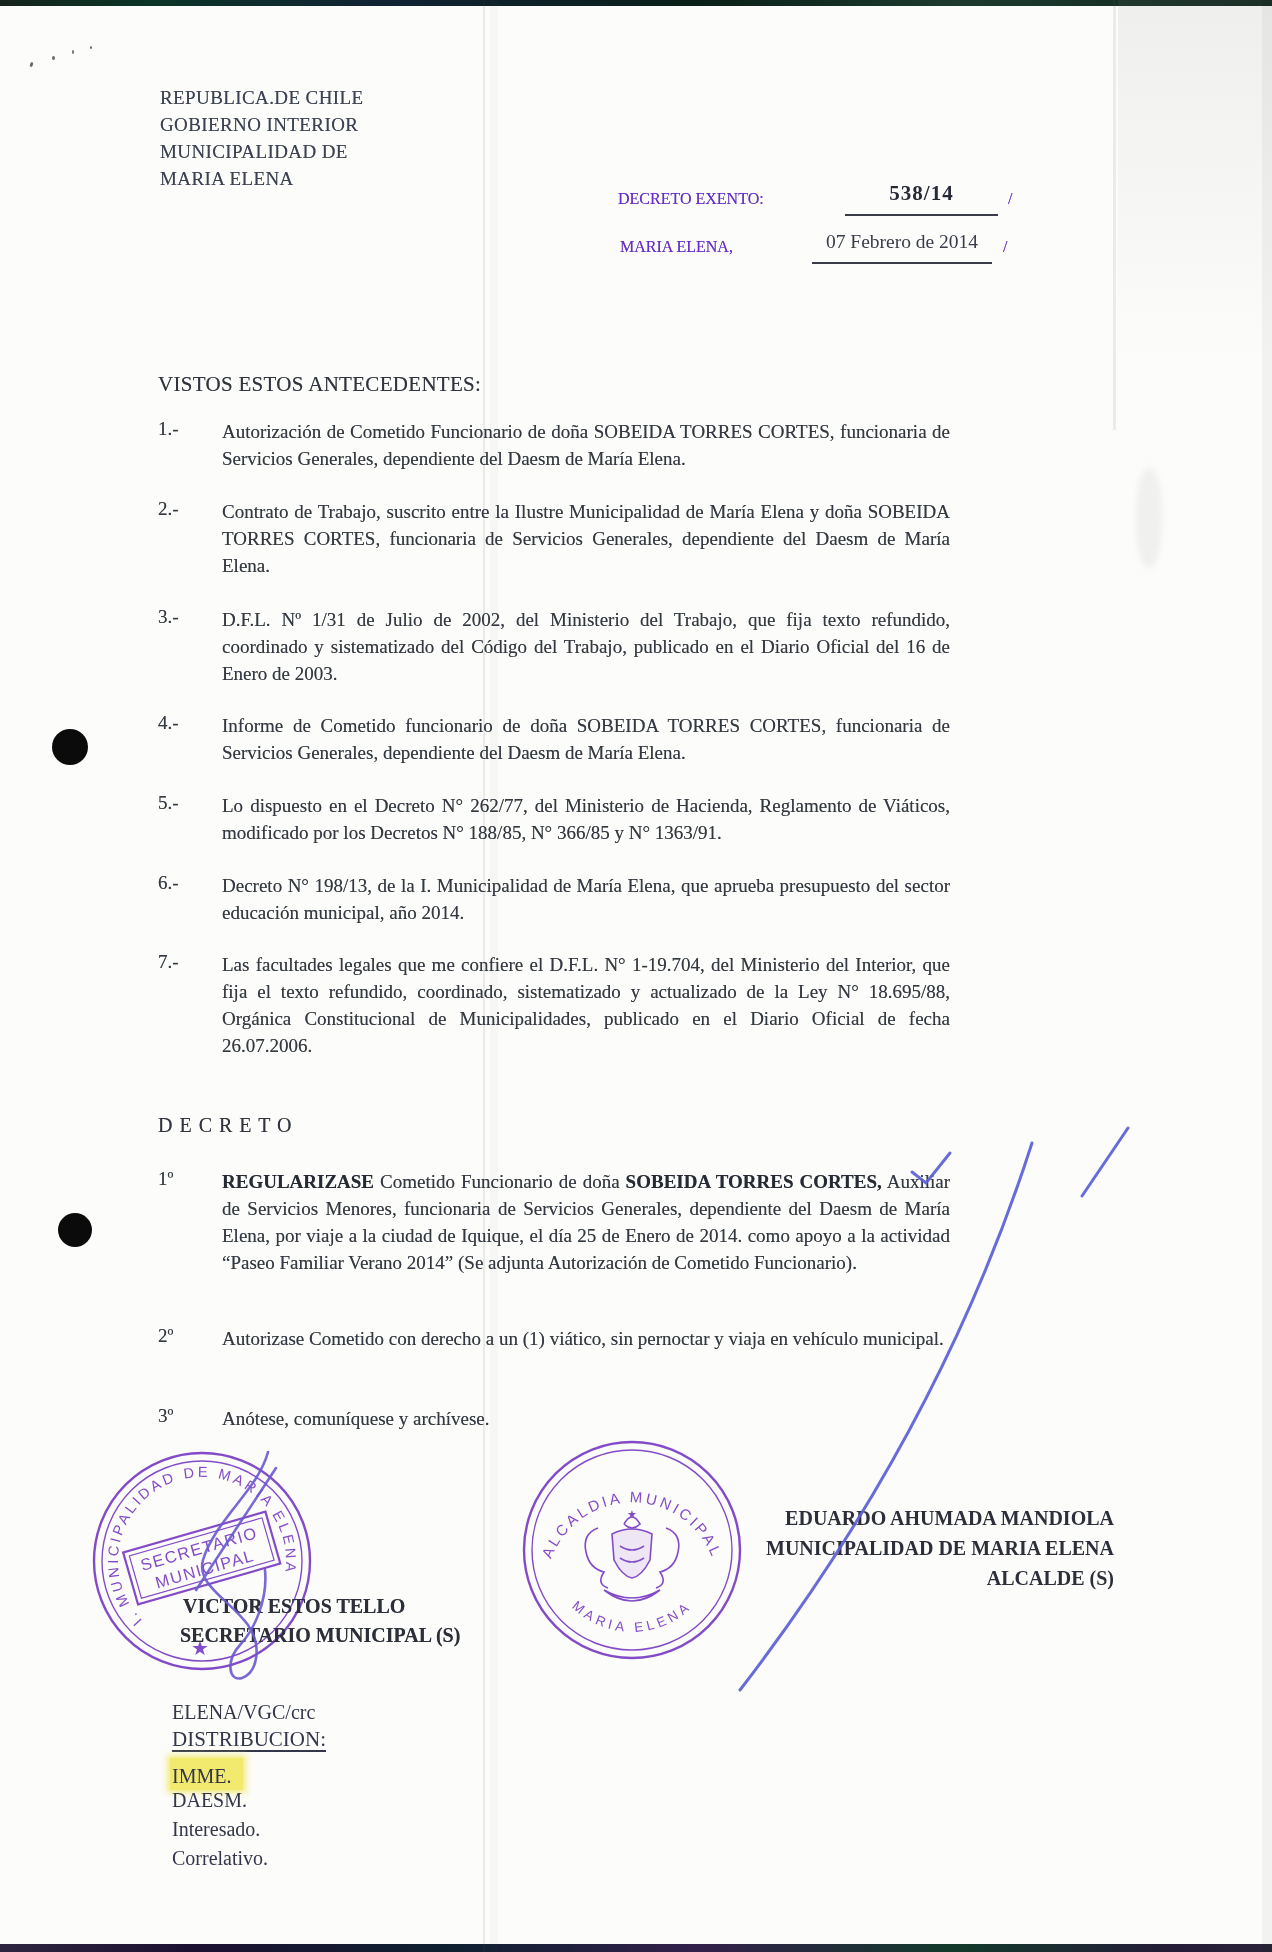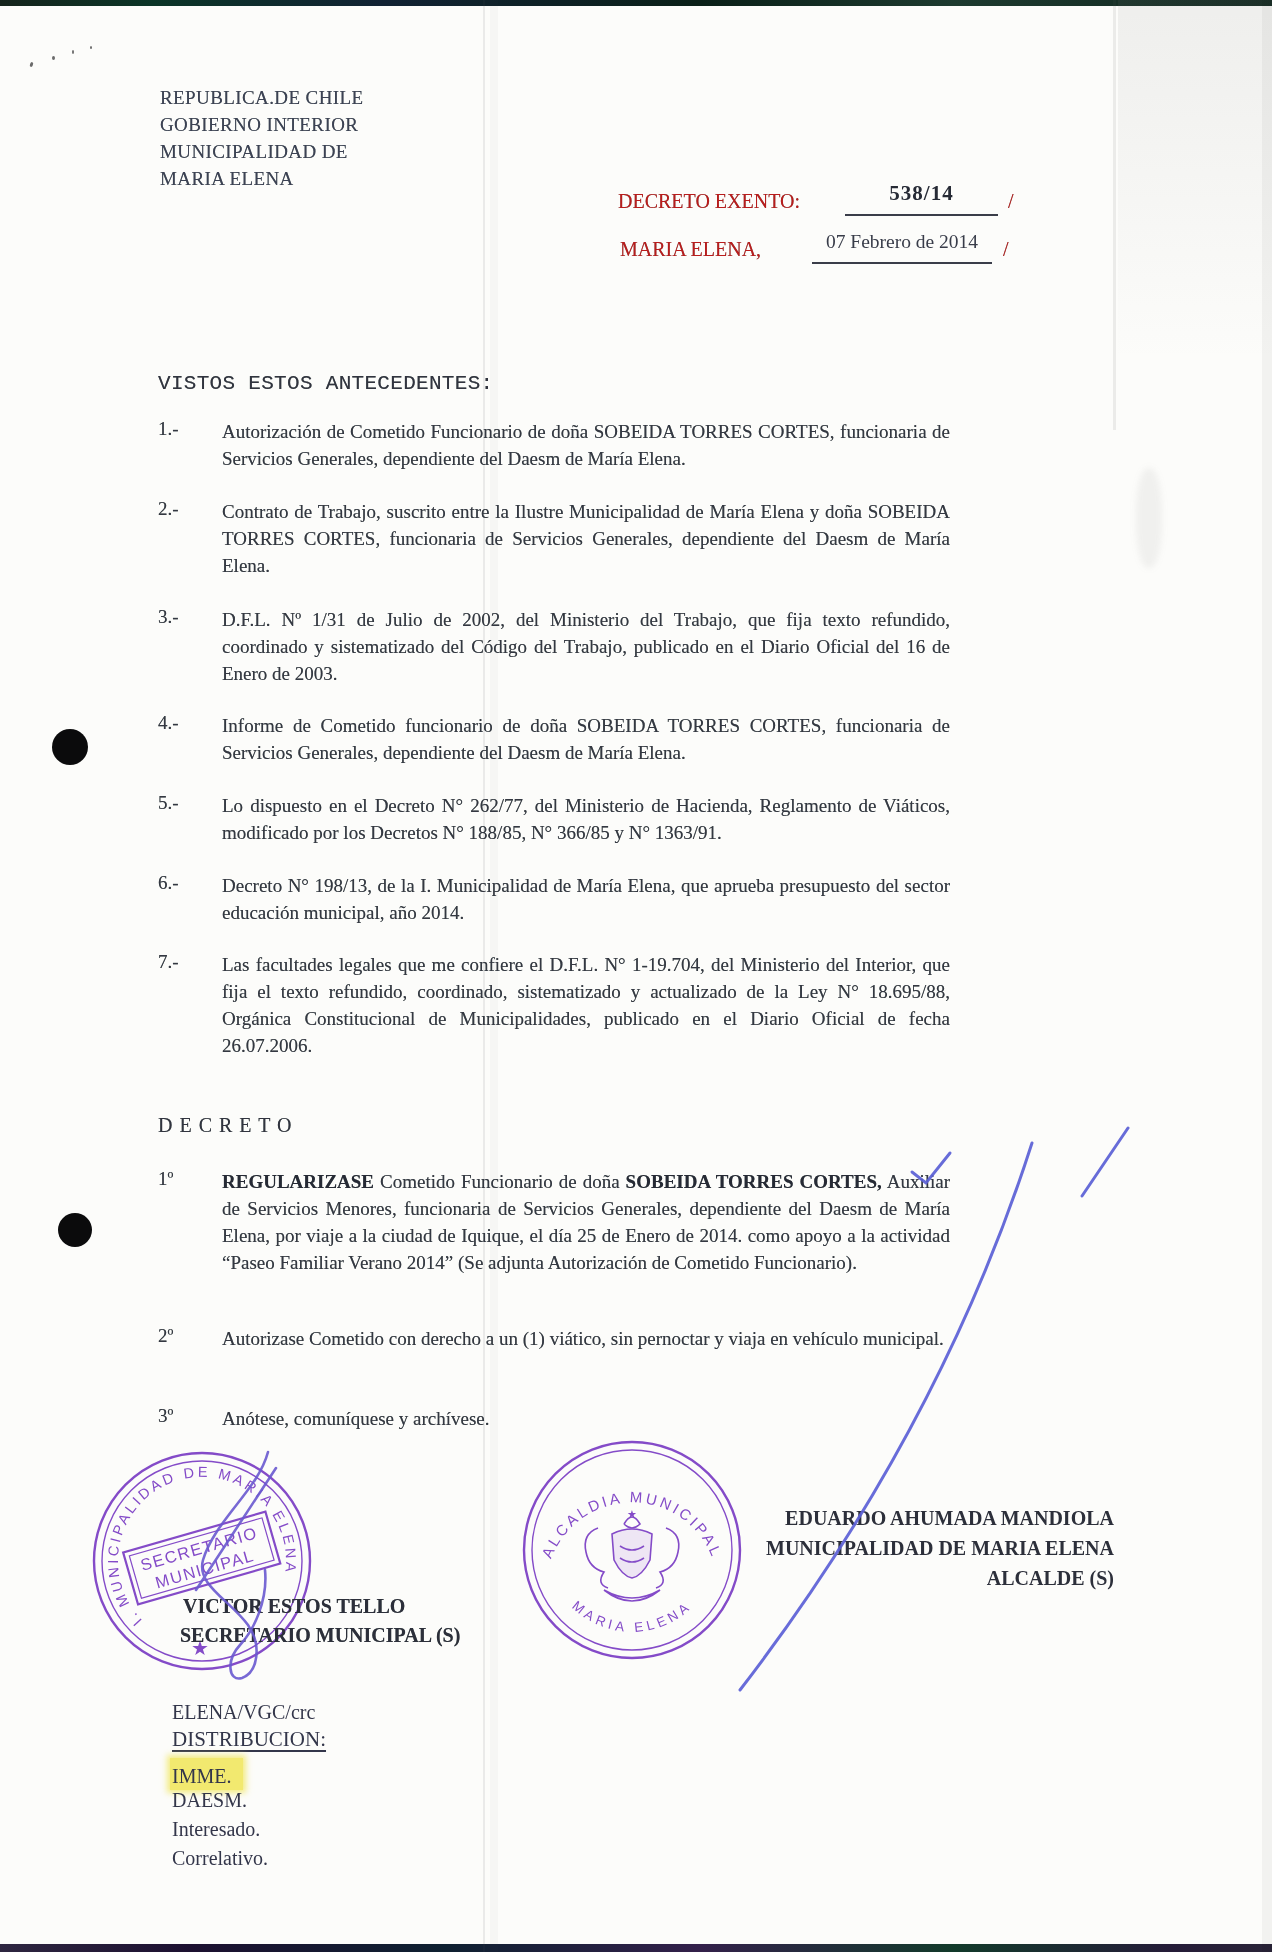--- a/index.html
+++ b/index.html
@@ -24,24 +24,24 @@
   .rline{left:1113px;top:0;width:3px;height:430px;background:rgba(90,90,90,.10);}
   .rwash{left:1118px;top:0;width:154px;height:360px;
     background:linear-gradient(180deg,rgba(120,120,118,.10),rgba(120,120,118,0));}
   .rpatch{left:1136px;top:468px;width:26px;height:100px;background:rgba(100,100,100,.08);
     border-radius:45%;filter:blur(3px);}
   .redge{left:1262px;top:0;width:10px;height:1952px;background:rgba(0,0,0,.04);}
   .speck{background:#6b6b6b;border-radius:50%;}
   .dot{background:#0b0b0c;border-radius:50%;}
   
   .letterhead{left:160px;top:84px;font-size:19px;line-height:27px;color:#3c4254;letter-spacing:.4px;}
-  .row-lbl{font-size:20px;color:#b91c1c;}
+  .row-lbl{font-size:16px;color:#6d28d9;}
   .u-line{border-bottom:2px solid #3a3d49;text-align:center;display:block;}
   .bold{font-weight:bold;color:#262a35;}
-  .vtitle{left:158px;top:372px;font-size:21px;letter-spacing:.3px;color:#31343f;font-family:Liberation Mono, monospace;}
+  .vtitle{left:158px;top:372px;font-size:21px;letter-spacing:.3px;color:#31343f;}
   .itm-num{left:158px;font-size:19px;position:absolute;}
   .itm-txt{left:222px;width:728px;font-size:19px;line-height:27px;text-align:justify;position:absolute;}
   .dtitle{left:158px;top:1114px;font-size:20px;letter-spacing:1px;color:#31343f;}
   .sig{font-weight:bold;font-size:20px;color:#2c2f3a;}
   .sigblock{left:700px;top:1503px;width:414px;text-align:right;line-height:30px;}
   .foot{left:172px;font-size:20px;color:#33364a;}
   .dist{font-size:21px;text-decoration:underline;text-underline-offset:4px;text-decoration-thickness:2px;}
   .hl{display:inline-block;background:var(--hl);box-shadow:0 0 6px 3px rgba(242,233,111,.85);
     padding:7px 12px 2px 2px;margin-left:-2px;}
   .stamp{position:absolute;opacity:.92;}

